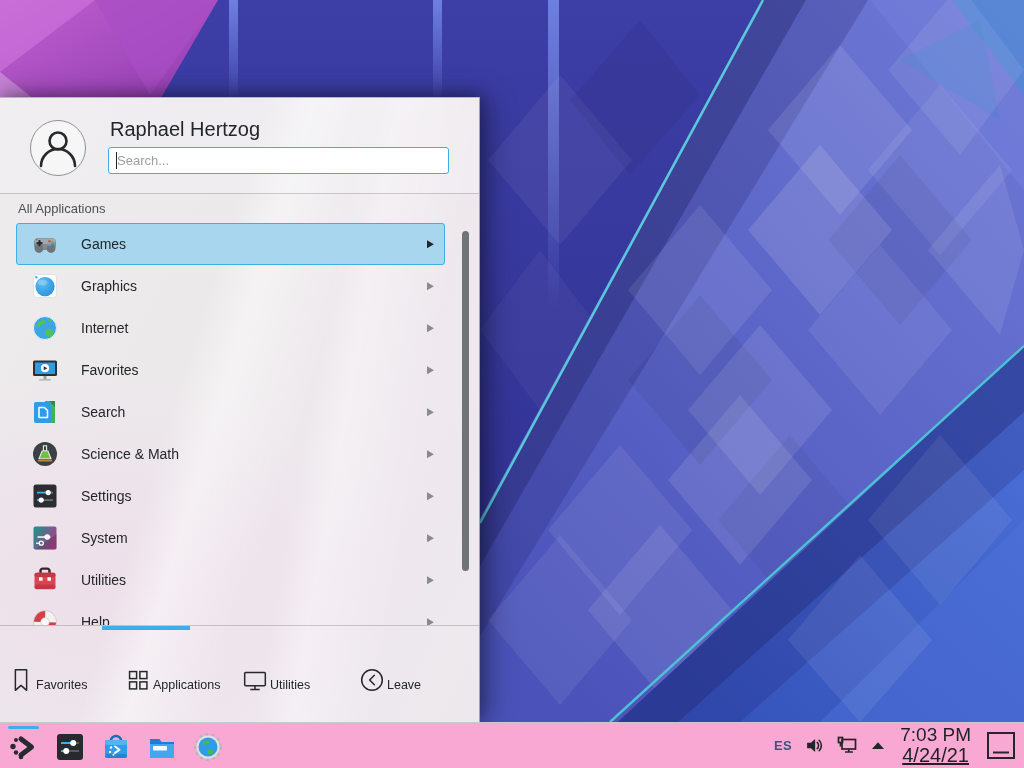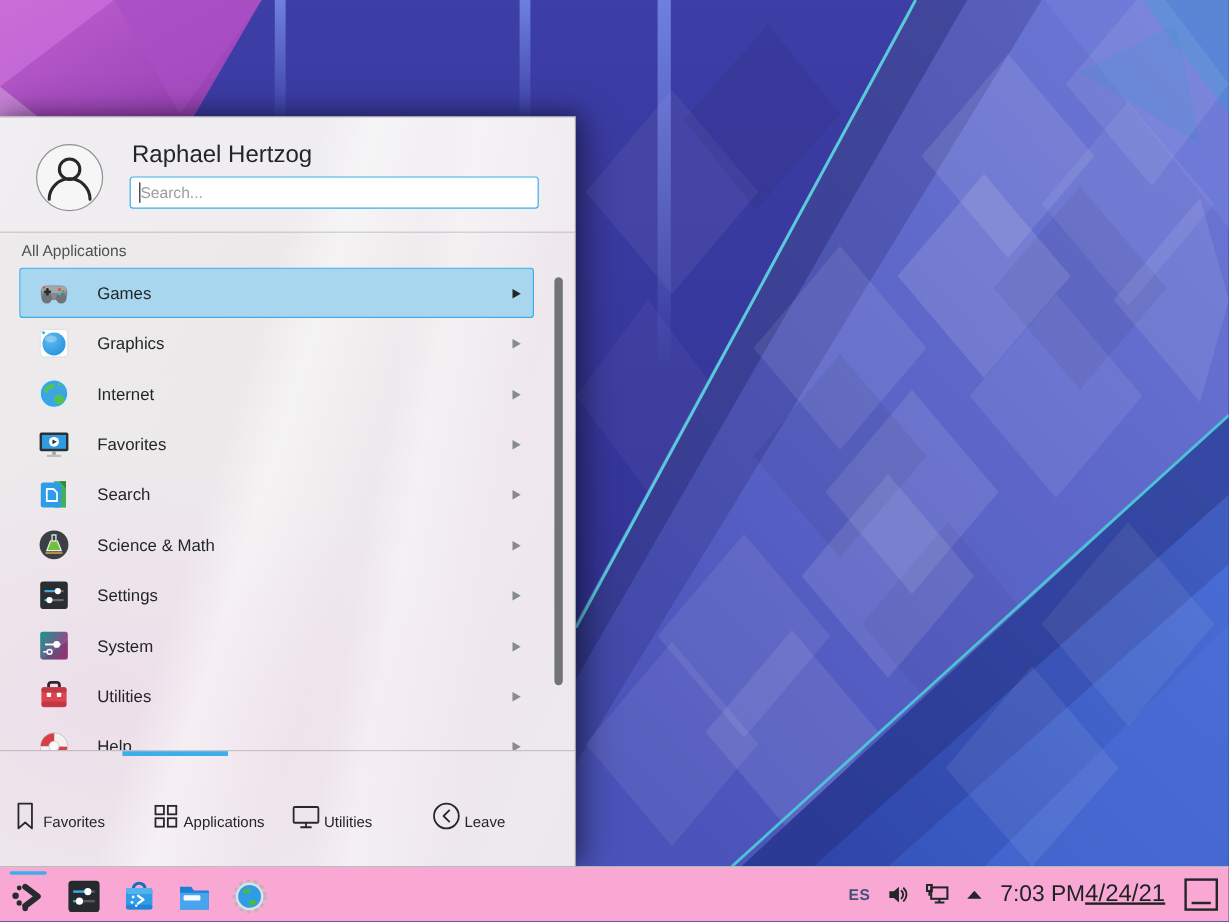--- a/index.html
+++ b/index.html
@@ -69,21 +69,21 @@
   .taskbar{
     position:absolute;left:0;top:722px;width:1024px;height:46px;box-sizing:border-box;
     background:#f9a8d4;border-top:1px solid #c7cacb;
     display:flex;align-items:center;
   }
   .tb-left{display:flex;align-items:center;gap:14px;padding-left:8px;}
   .tb-btn{position:relative;width:32px;height:32px;margin-top:2px;}
   .tb-btn.active .active-line{position:absolute;left:0;top:-5px;width:31px;height:3.5px;border-radius:2px;background:#3daee9;}
   .tray{margin-left:auto;display:flex;align-items:center;gap:13px;padding-right:8px;}
   .kbd-layout{font-size:13px;font-weight:bold;color:#41527a;letter-spacing:.5px;}
-  .clock{display:flex;flex-direction:row;align-items:center;line-height:1.05;color:#1e2225;margin:0 2px;}
+  .clock{display:flex;flex-direction:column;align-items:center;line-height:1.05;color:#1e2225;margin:0 2px;}
   .clock .time{font-size:19px;}
   .clock .date{font-size:20px;text-decoration:underline;}
   .tray svg{display:block;}
 </style>
 </head>
 <body>
 
 <svg id="wallpaper" viewBox="0 0 1024 768" preserveAspectRatio="none">
   <defs>
     <linearGradient id="gA" x1="0" y1="0" x2="0" y2="1">

